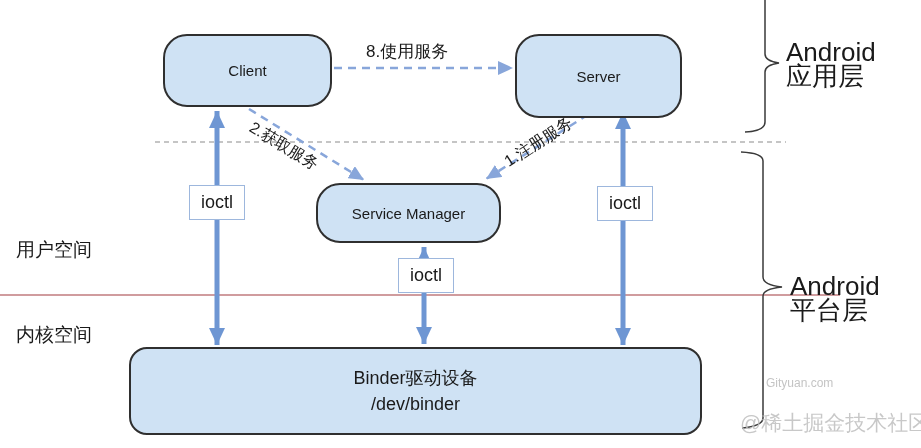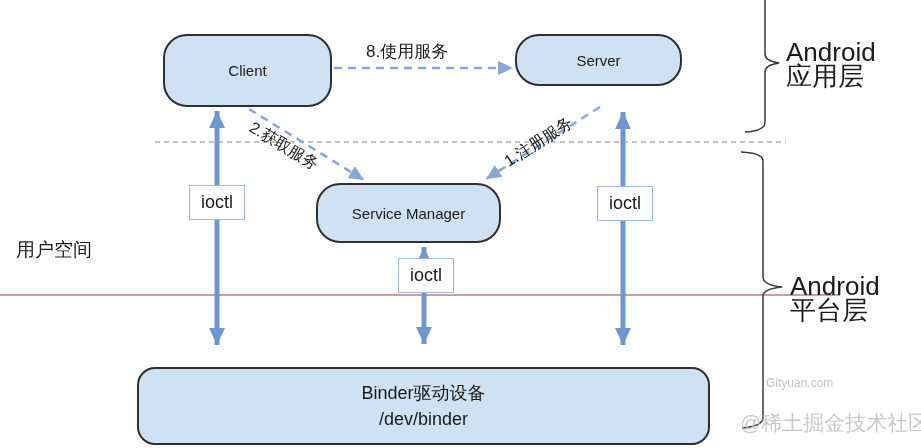--- a/index.html
+++ b/index.html
@@ -10,24 +10,24 @@
   *{margin:0;padding:0;box-sizing:border-box;}
   body{background:#ffffff;font-family:"Liberation Sans","DejaVu Sans",sans-serif;}
   .canvas{position:relative;width:921px;height:448px;background:#ffffff;overflow:hidden;}
   .layer-svg{position:absolute;left:0;top:0;width:921px;height:448px;}
 
   .node{position:absolute;display:flex;align-items:center;justify-content:center;
         background:var(--node-fill);border:2px solid var(--node-border);
         color:var(--text-color);}
   .node-main{border-radius:24px;font-size:15px;}
   .node-client{left:163px;top:34px;width:169px;height:73px;}
-  .node-server{left:515px;top:34px;width:167px;height:52px;}
+  .node-server{left:515px;top:34px;width:167px;height:84px;}
   .node-sm{left:316px;top:183px;width:185px;height:60px;}
-  .node-binder{left:137px;top:347px;width:573px;height:78px;border-radius:18px;
-               flex-direction:column;font-size:18px;line-height:26px;margin-top:20px;}
+  .node-binder{left:129px;top:347px;width:573px;height:88px;border-radius:18px;
+               flex-direction:column;font-size:18px;line-height:26px;}
 
   .ioctl{position:absolute;width:56px;height:35px;background:#ffffff;
          border:1px solid var(--ioctl-border);display:flex;align-items:center;
          justify-content:center;font-size:18px;color:var(--text-color);}
   .ioctl-left{left:189px;top:185px;}
   .ioctl-right{left:597px;top:186px;}
   .ioctl-mid{left:398px;top:258px;}
 
   .edge-label{position:absolute;font-size:17px;color:var(--text-color);white-space:nowrap;}
   .lbl-use{left:366px;top:40px;}
@@ -106,20 +106,21 @@
   </div>
   <div class="ioctl ioctl-mid">
     <span>ioctl</span>
   </div>
 
   <div class="edge-label lbl-use">8.使用服务</div>
   <div class="edge-label lbl-get">2.获取服务</div>
   <div class="edge-label lbl-reg">1.注册服务</div>
 
   <div class="region-label lbl-user">用户空间</div>
+  <div class="region-label lbl-kernel">内核空间</div>
 
   <div class="layer-label lbl-app">Android应用层</div>
   <div class="layer-label lbl-platform">Android平台层</div>
 
   <div class="watermark wm-gityuan">Gityuan.com</div>
   <div class="watermark wm-juejin">@稀土掘金技术社区</div>
 
 </div>
 
 </body></html>

